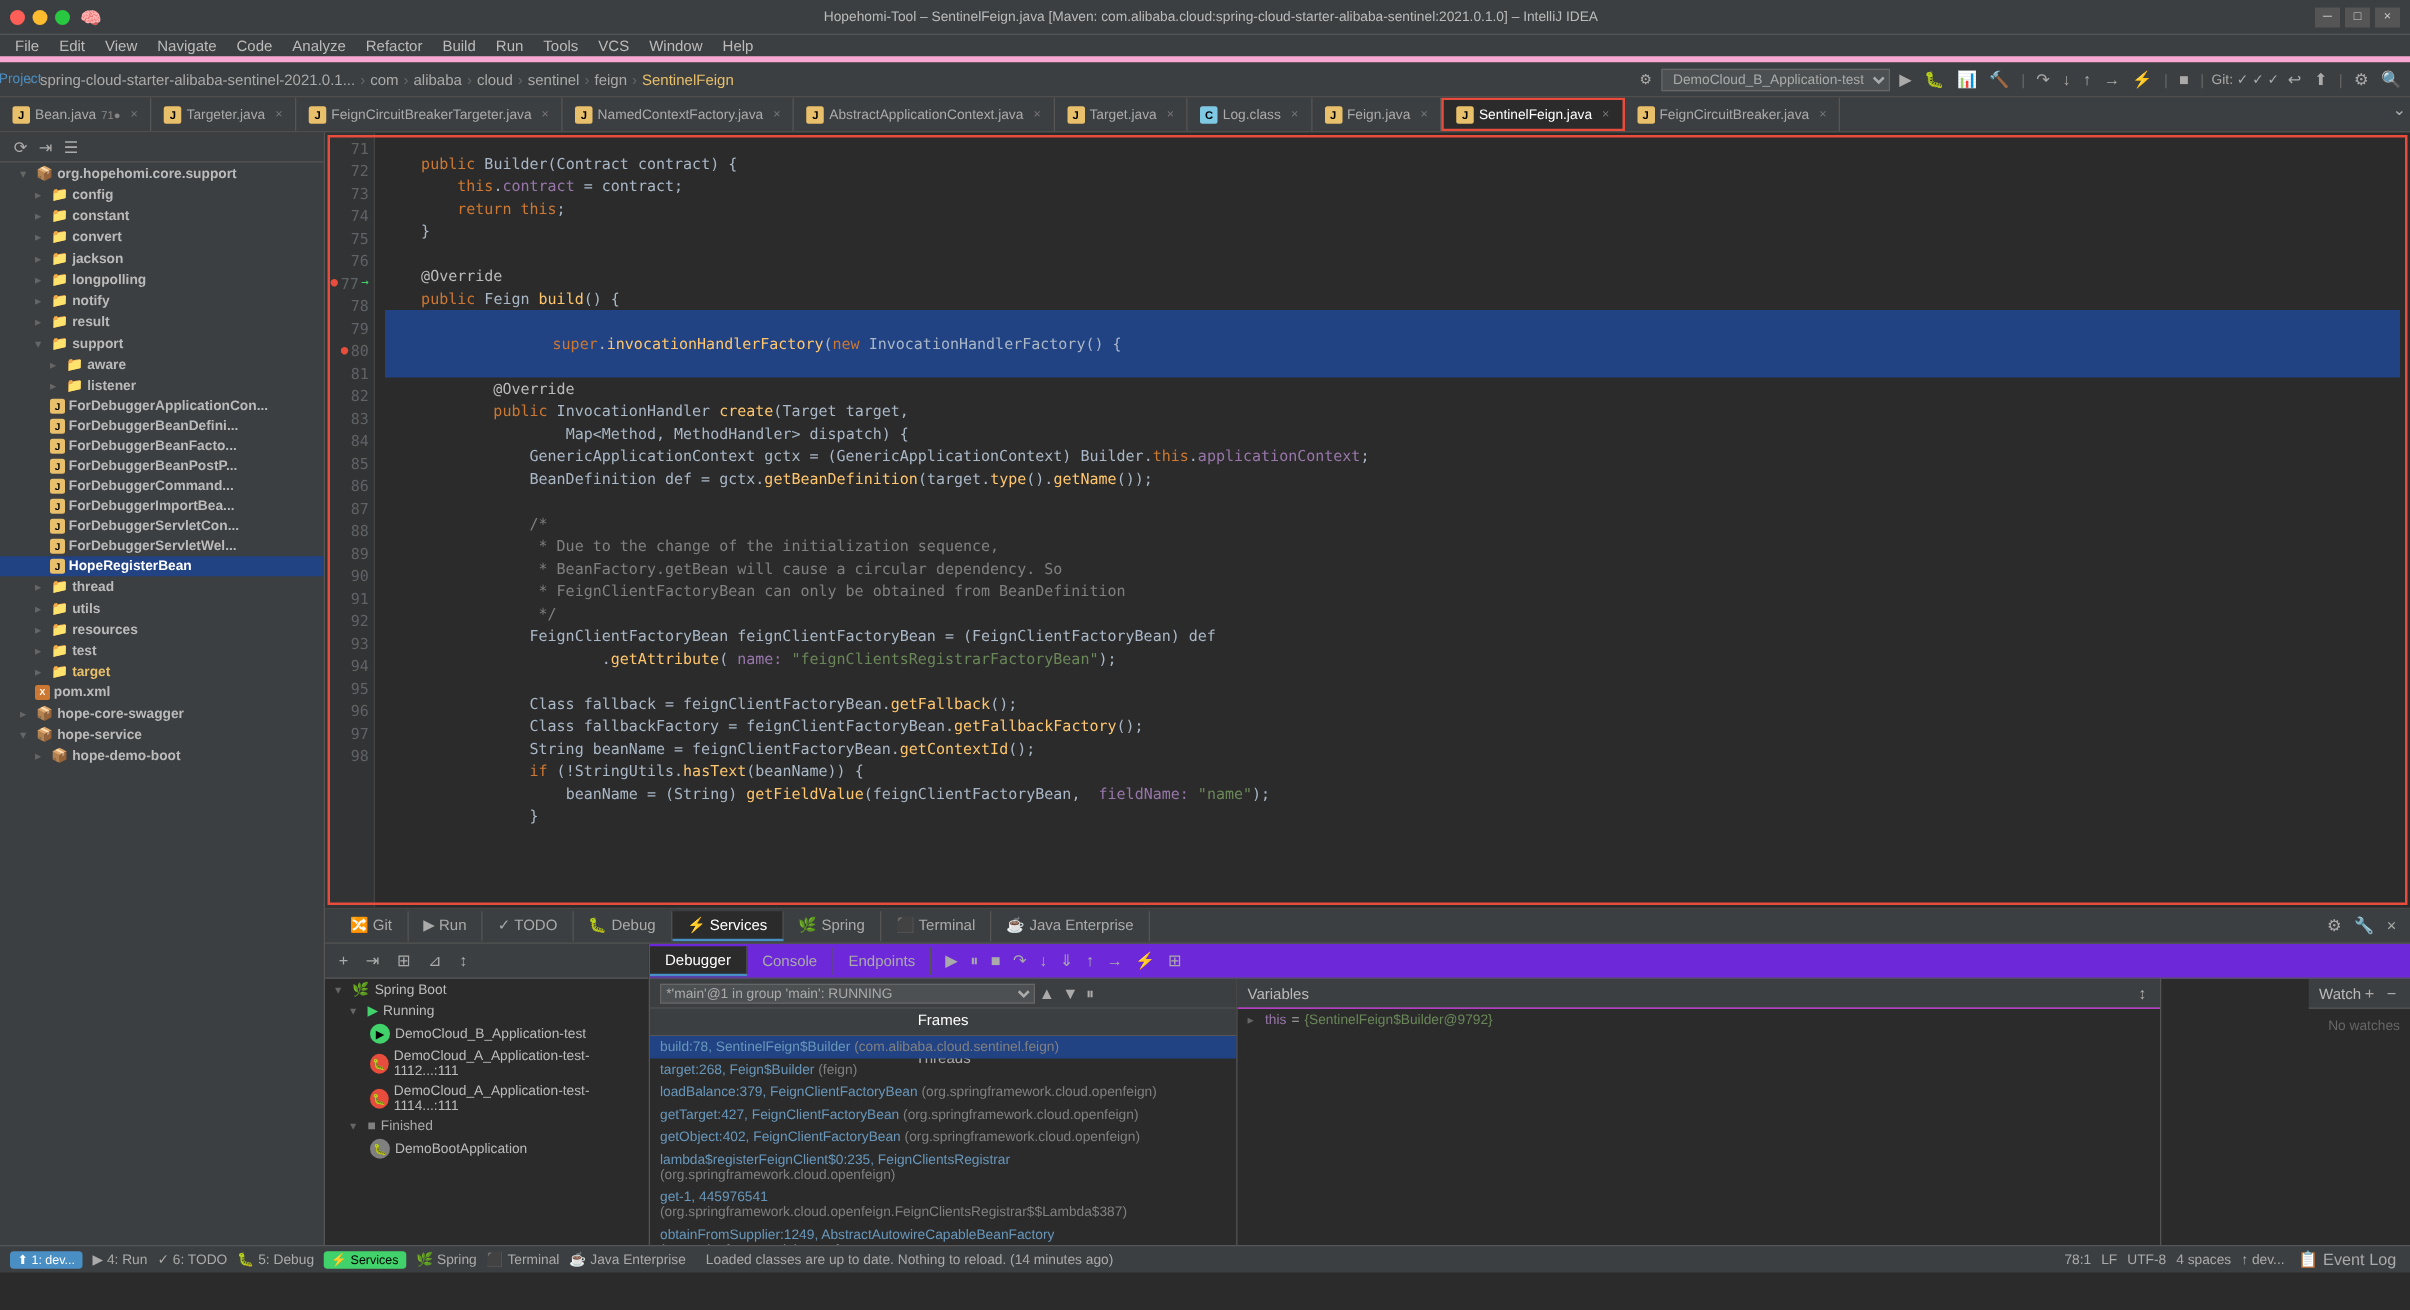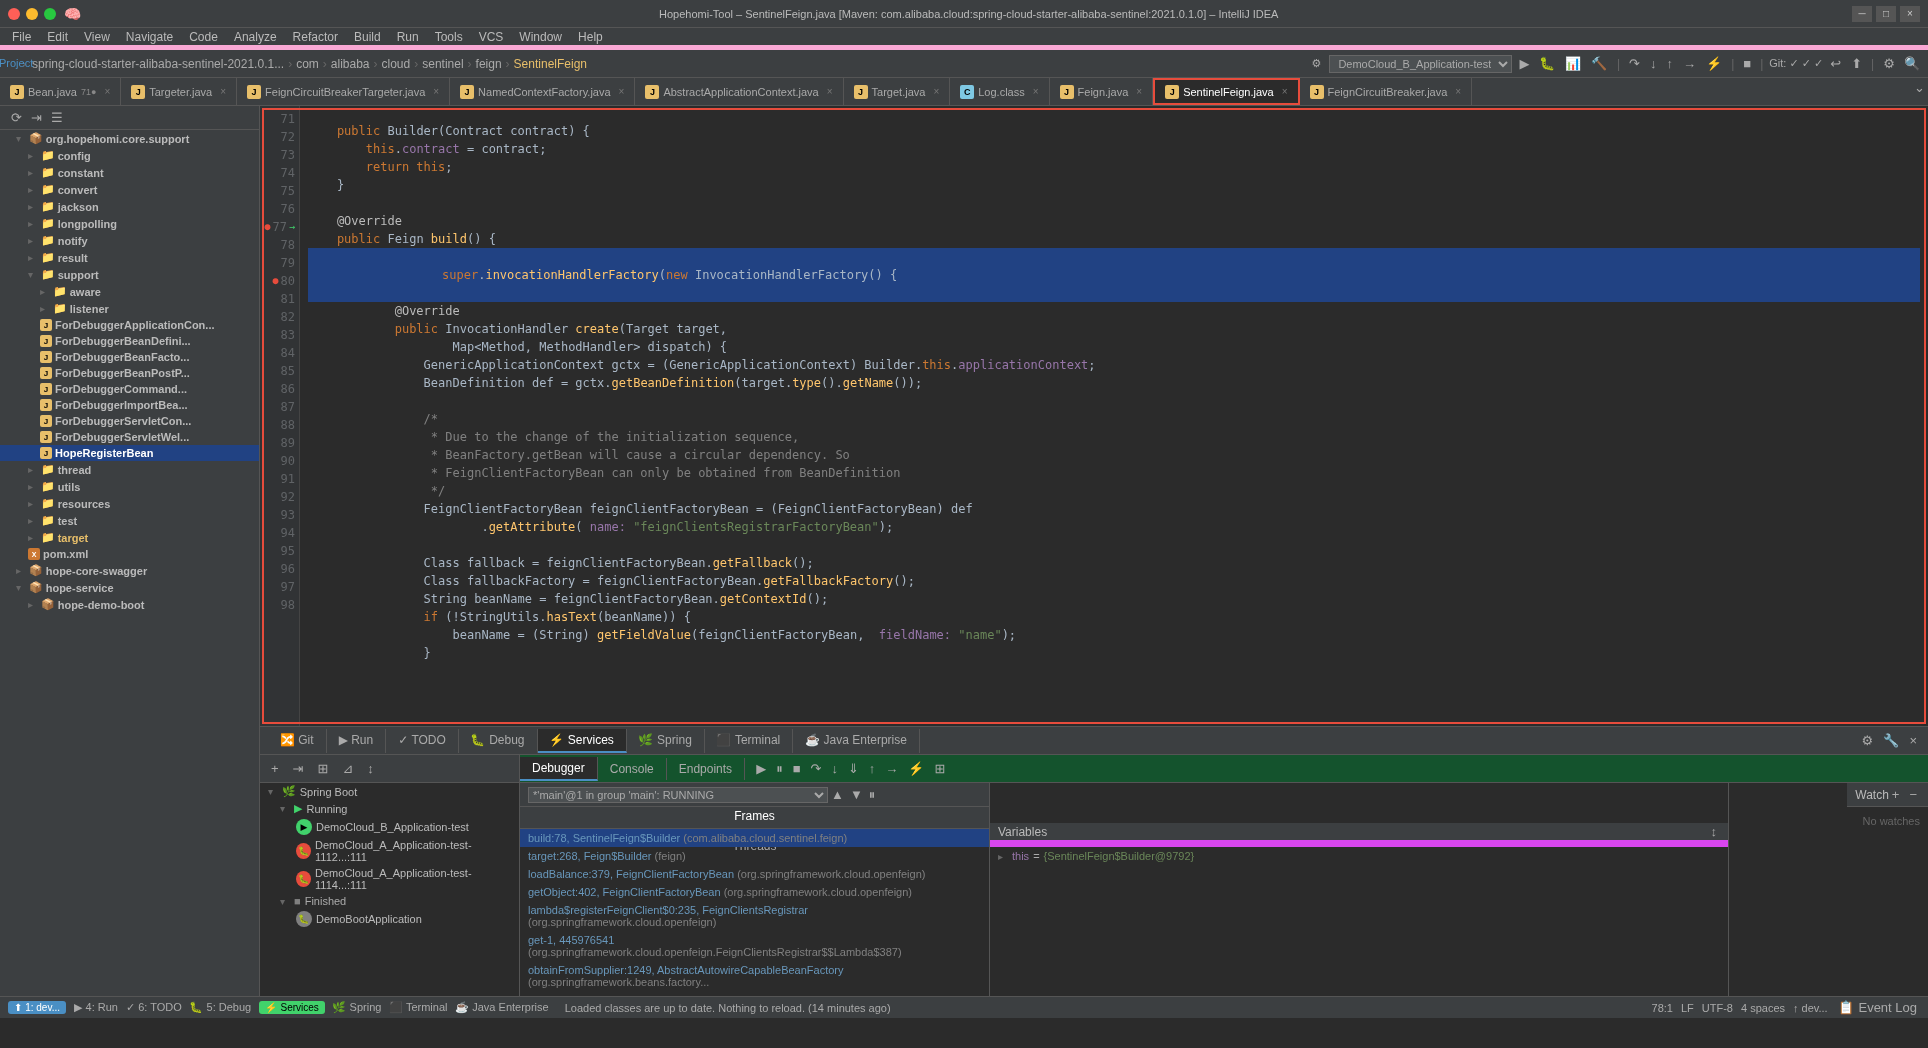--- a/index.html
+++ b/index.html
@@ -116,27 +116,27 @@
     .service-indent-1 { padding-left: 20px; }
     .service-indent-2 { padding-left: 36px; }
 
     .debug-btn { width: 16px; height: 16px; border-radius: 50%; display: flex; align-items: center; justify-content: center; font-size: 9px; }
     .debug-green { background: #41d26b; color: #000; }
     .debug-red { background: #e74c3c; color: #fff; }
 
     #bottom-content { display: flex; flex: 1; overflow: hidden; }
     #left-services { width: 260px; border-right: 1px solid #555; overflow-y: auto; }
     #right-debugger { flex: 1; display: flex; flex-direction: column; }
-    #debugger-header { height: 28px; background: #14532d; display: flex; align-items: center; gap: 0; border-bottom: 1px solid #555; }
+    #debugger-header { height: 28px; background: #6d28d9; display: flex; align-items: center; gap: 0; border-bottom: 1px solid #555; }
     #debugger-main { display: flex; flex: 1; overflow: hidden; }
     #frames-section { width: 470px; border-right: 1px solid #555; display: flex; flex-direction: column; }
     #frames-tabs { height: 24px; display: flex; align-items: center; background: #3c3f41; border-bottom: 1px solid #555; gap: 0; padding: 0 8px; }
     #frames-list { flex: 1; overflow-y: auto; }
     #vars-section { flex: 1; display: flex; flex-direction: column; }
-    #vars-header { height: 24px; display: flex; align-items: center; background: #3c3f41; border-bottom: 7px solid #d946ef; padding: 0 8px; justify-content: space-between; margin-top: 40px; }
+    #vars-header { height: 24px; display: flex; align-items: center; background: #3c3f41; border-bottom: 1px solid #d946ef; padding: 0 8px; justify-content: space-between; }
     #vars-list { flex: 1; overflow-y: auto; }
     #watches-section { width: 200px; border-left: 1px solid #555; display: flex; flex-direction: column; align-items: flex-end; }
     #watches-hdr { height: 24px; display: flex; align-items: center; background: #3c3f41; border-bottom: 1px solid #555; padding: 0 8px; justify-content: space-between; }
     #watches-body { flex: 1; overflow-y: auto; }
   </style>
 </head>
 <body>
 
 <div id="titlebar">
   <div class="title-icons">
@@ -668,20 +668,23 @@
                 <div class="frame-item selected">
                   <span class="frame-text">build:78, SentinelFeign$Builder </span><span class="frame-sub">(com.alibaba.cloud.sentinel.feign)</span>
                 </div>
                 <div class="frame-item">
                   <span class="frame-text">target:268, Feign$Builder </span><span class="frame-sub">(feign)</span>
                 </div>
                 <div class="frame-item">
                   <span class="frame-text">loadBalance:379, FeignClientFactoryBean </span><span class="frame-sub">(org.springframework.cloud.openfeign)</span>
                 </div>
                 <div class="frame-item">
+                  <span class="frame-text">getTarget:427, FeignClientFactoryBean </span><span class="frame-sub">(org.springframework.cloud.openfeign)</span>
+                </div>
+                <div class="frame-item">
                   <span class="frame-text">getObject:402, FeignClientFactoryBean </span><span class="frame-sub">(org.springframework.cloud.openfeign)</span>
                 </div>
                 <div class="frame-item">
                   <span class="frame-text">lambda$registerFeignClient$0:235, FeignClientsRegistrar </span><span class="frame-sub">(org.springframework.cloud.openfeign)</span>
                 </div>
                 <div class="frame-item">
                   <span class="frame-text">get-1, 445976541 </span><span class="frame-sub">(org.springframework.cloud.openfeign.FeignClientsRegistrar$$Lambda$387)</span>
                 </div>
                 <div class="frame-item">
                   <span class="frame-text">obtainFromSupplier:1249, AbstractAutowireCapableBeanFactory </span><span class="frame-sub">(org.springframework.beans.factory...</span>

